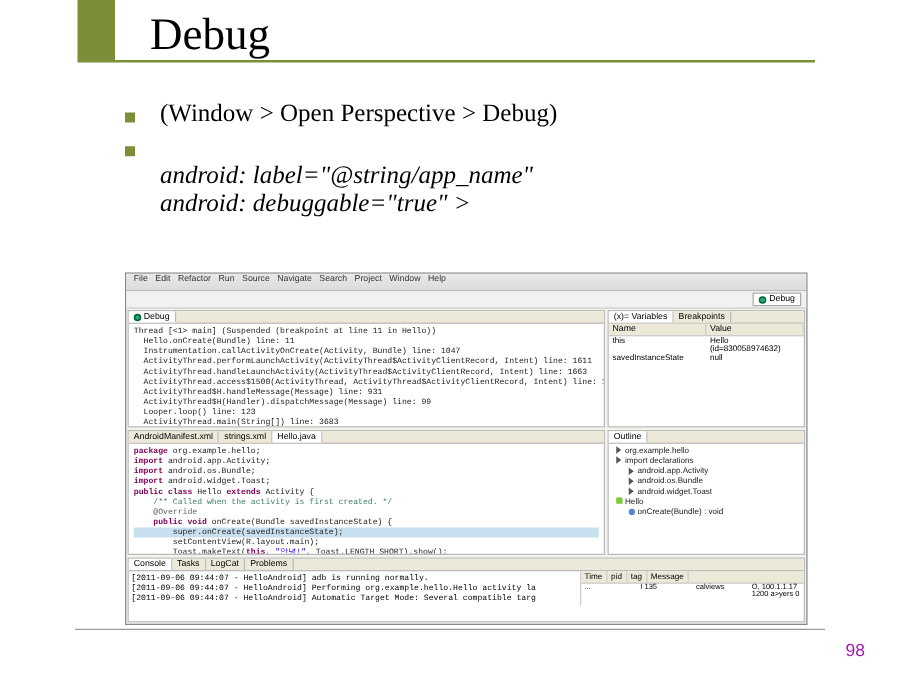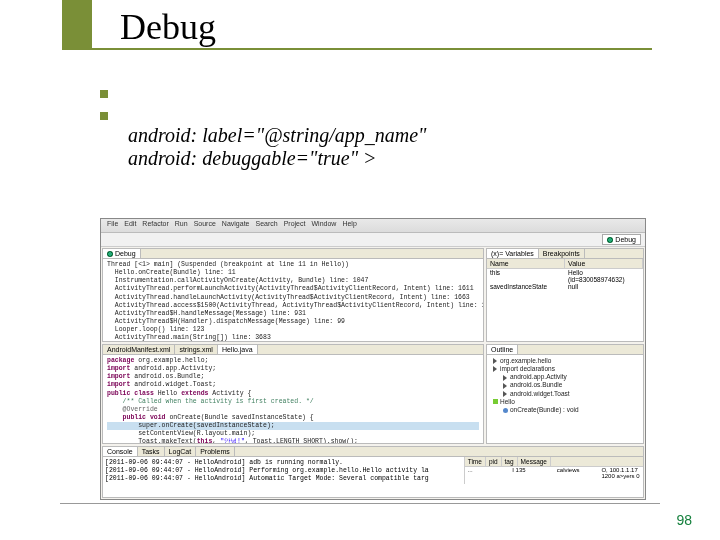--- a/index.html
+++ b/index.html
@@ -37,33 +37,34 @@
   .c-str { color: #2a00ff; }
   .hl { background: #c8dff0; display: inline-block; width: 100%; }
   .tri { display: inline-block; width: 0; height: 0; border-left: 4px solid #555; border-top: 3px solid transparent; border-bottom: 3px solid transparent; margin-right: 3px; vertical-align: middle; }
   .sq-g { display:inline-block; width:5px; height:5px; background:#7c3; margin-right:2px; vertical-align:middle; }
   .circ-b { display:inline-block; width:5px; height:5px; background:#58c; border-radius:50%; margin-right:2px; vertical-align:middle; }
   .console-table { display:flex; font-size:6.5px; }
   .console-left { flex:2; padding:2px; font-family:"Courier New",monospace; line-height:1.2; }
   .console-right { flex:1; border-left:1px solid #ccc; }
   .ct-head { display:flex; background:#ece9d8; border-bottom:1px solid #ccc; }
   .ct-head div { padding:1px 3px; border-right:1px solid #ccc; }
-  .page-num { position:absolute; right:28px; bottom:12px; font-family:Arial,sans-serif; font-size:14px; color:#15803d; }
+  .page-num { position:absolute; right:28px; bottom:12px; font-family:Arial,sans-serif; font-size:14px; color:#a21caf; }
   .bottom-rule { position:absolute; left:60px; right:60px; bottom:36px; height:1px; background:#999; }
 </style>
 </head>
 <body>
 
 <div class="accent-bar"></div>
 <div class="title-underline"></div>
 <div class="title">Debug</div>
 
 <div class="bullets">
   <div class="bullet-row">
     <div class="bullet-sq"></div>
+    <div class="bullet-text">(Window &gt; Open Perspective &gt; Debug)</div>
   </div>
   <div class="bullet-row">
     <div class="bullet-sq"></div>
   </div>
   <div class="cont-line">android: label="@string/app_name"</div>
   <div class="cont-line">android: debuggable="true" &gt;</div>
 </div>
 
 <div class="ide">
   <div class="ide-menu" id="ide-menu">

